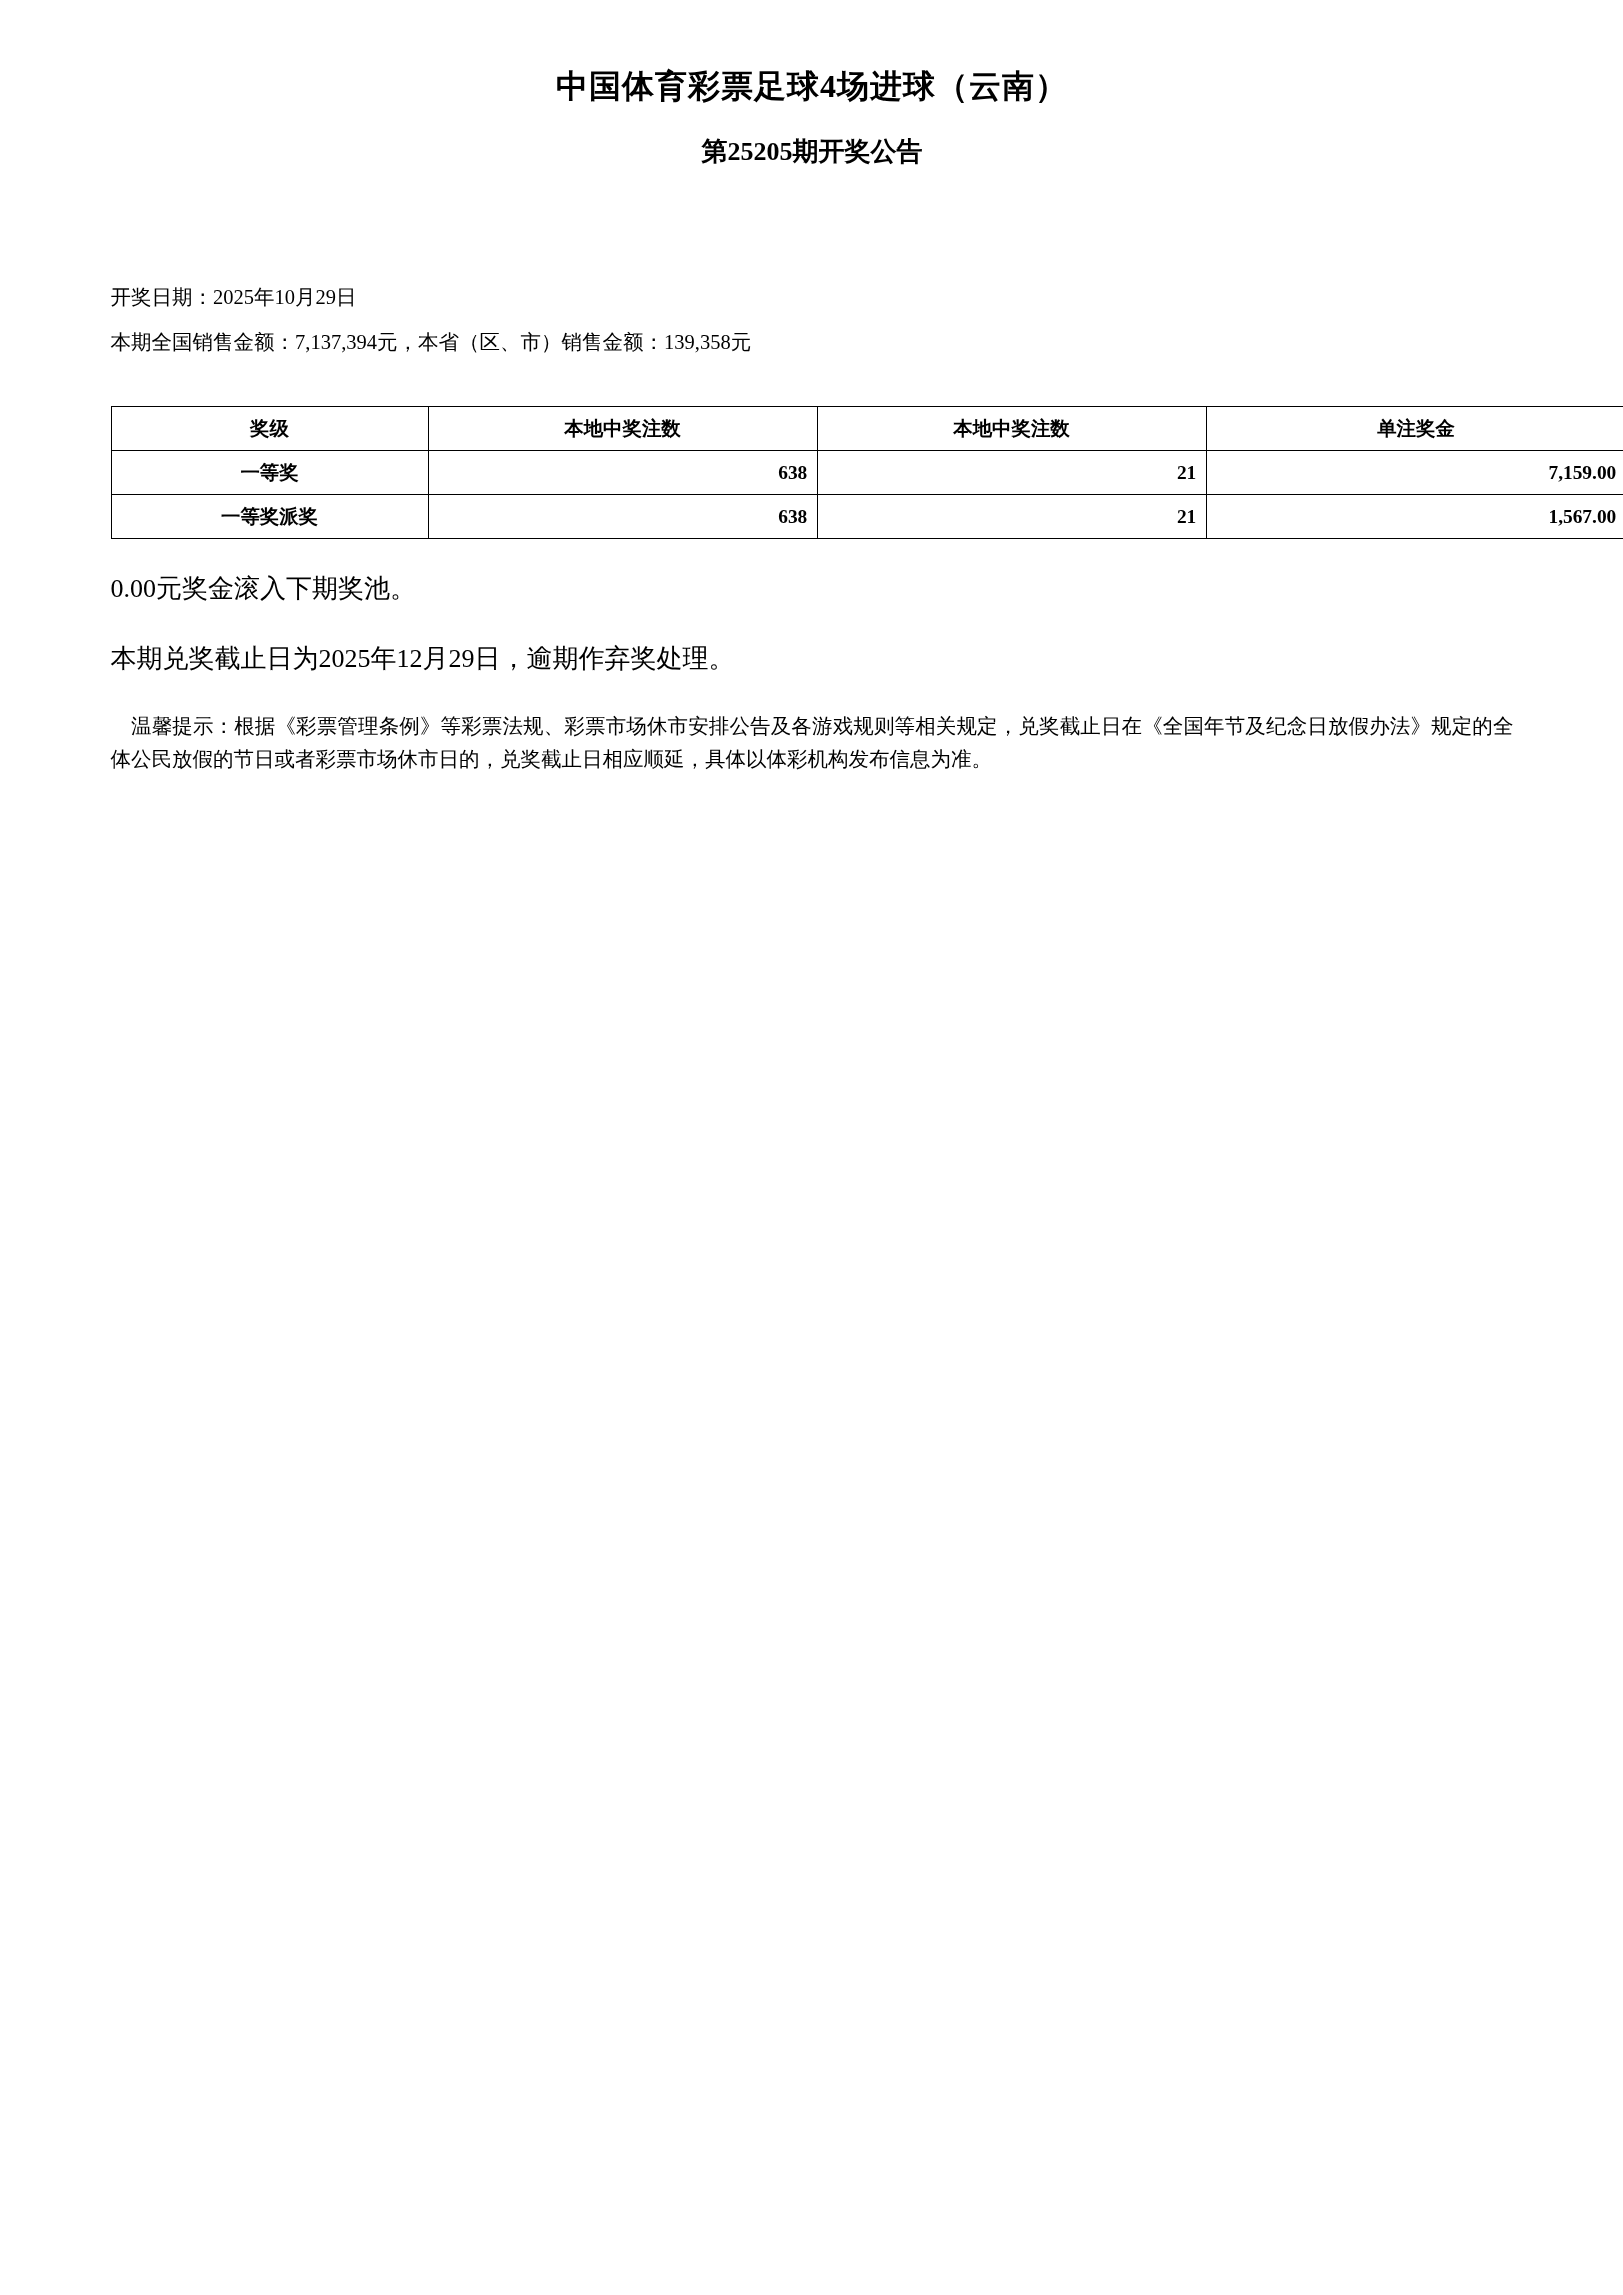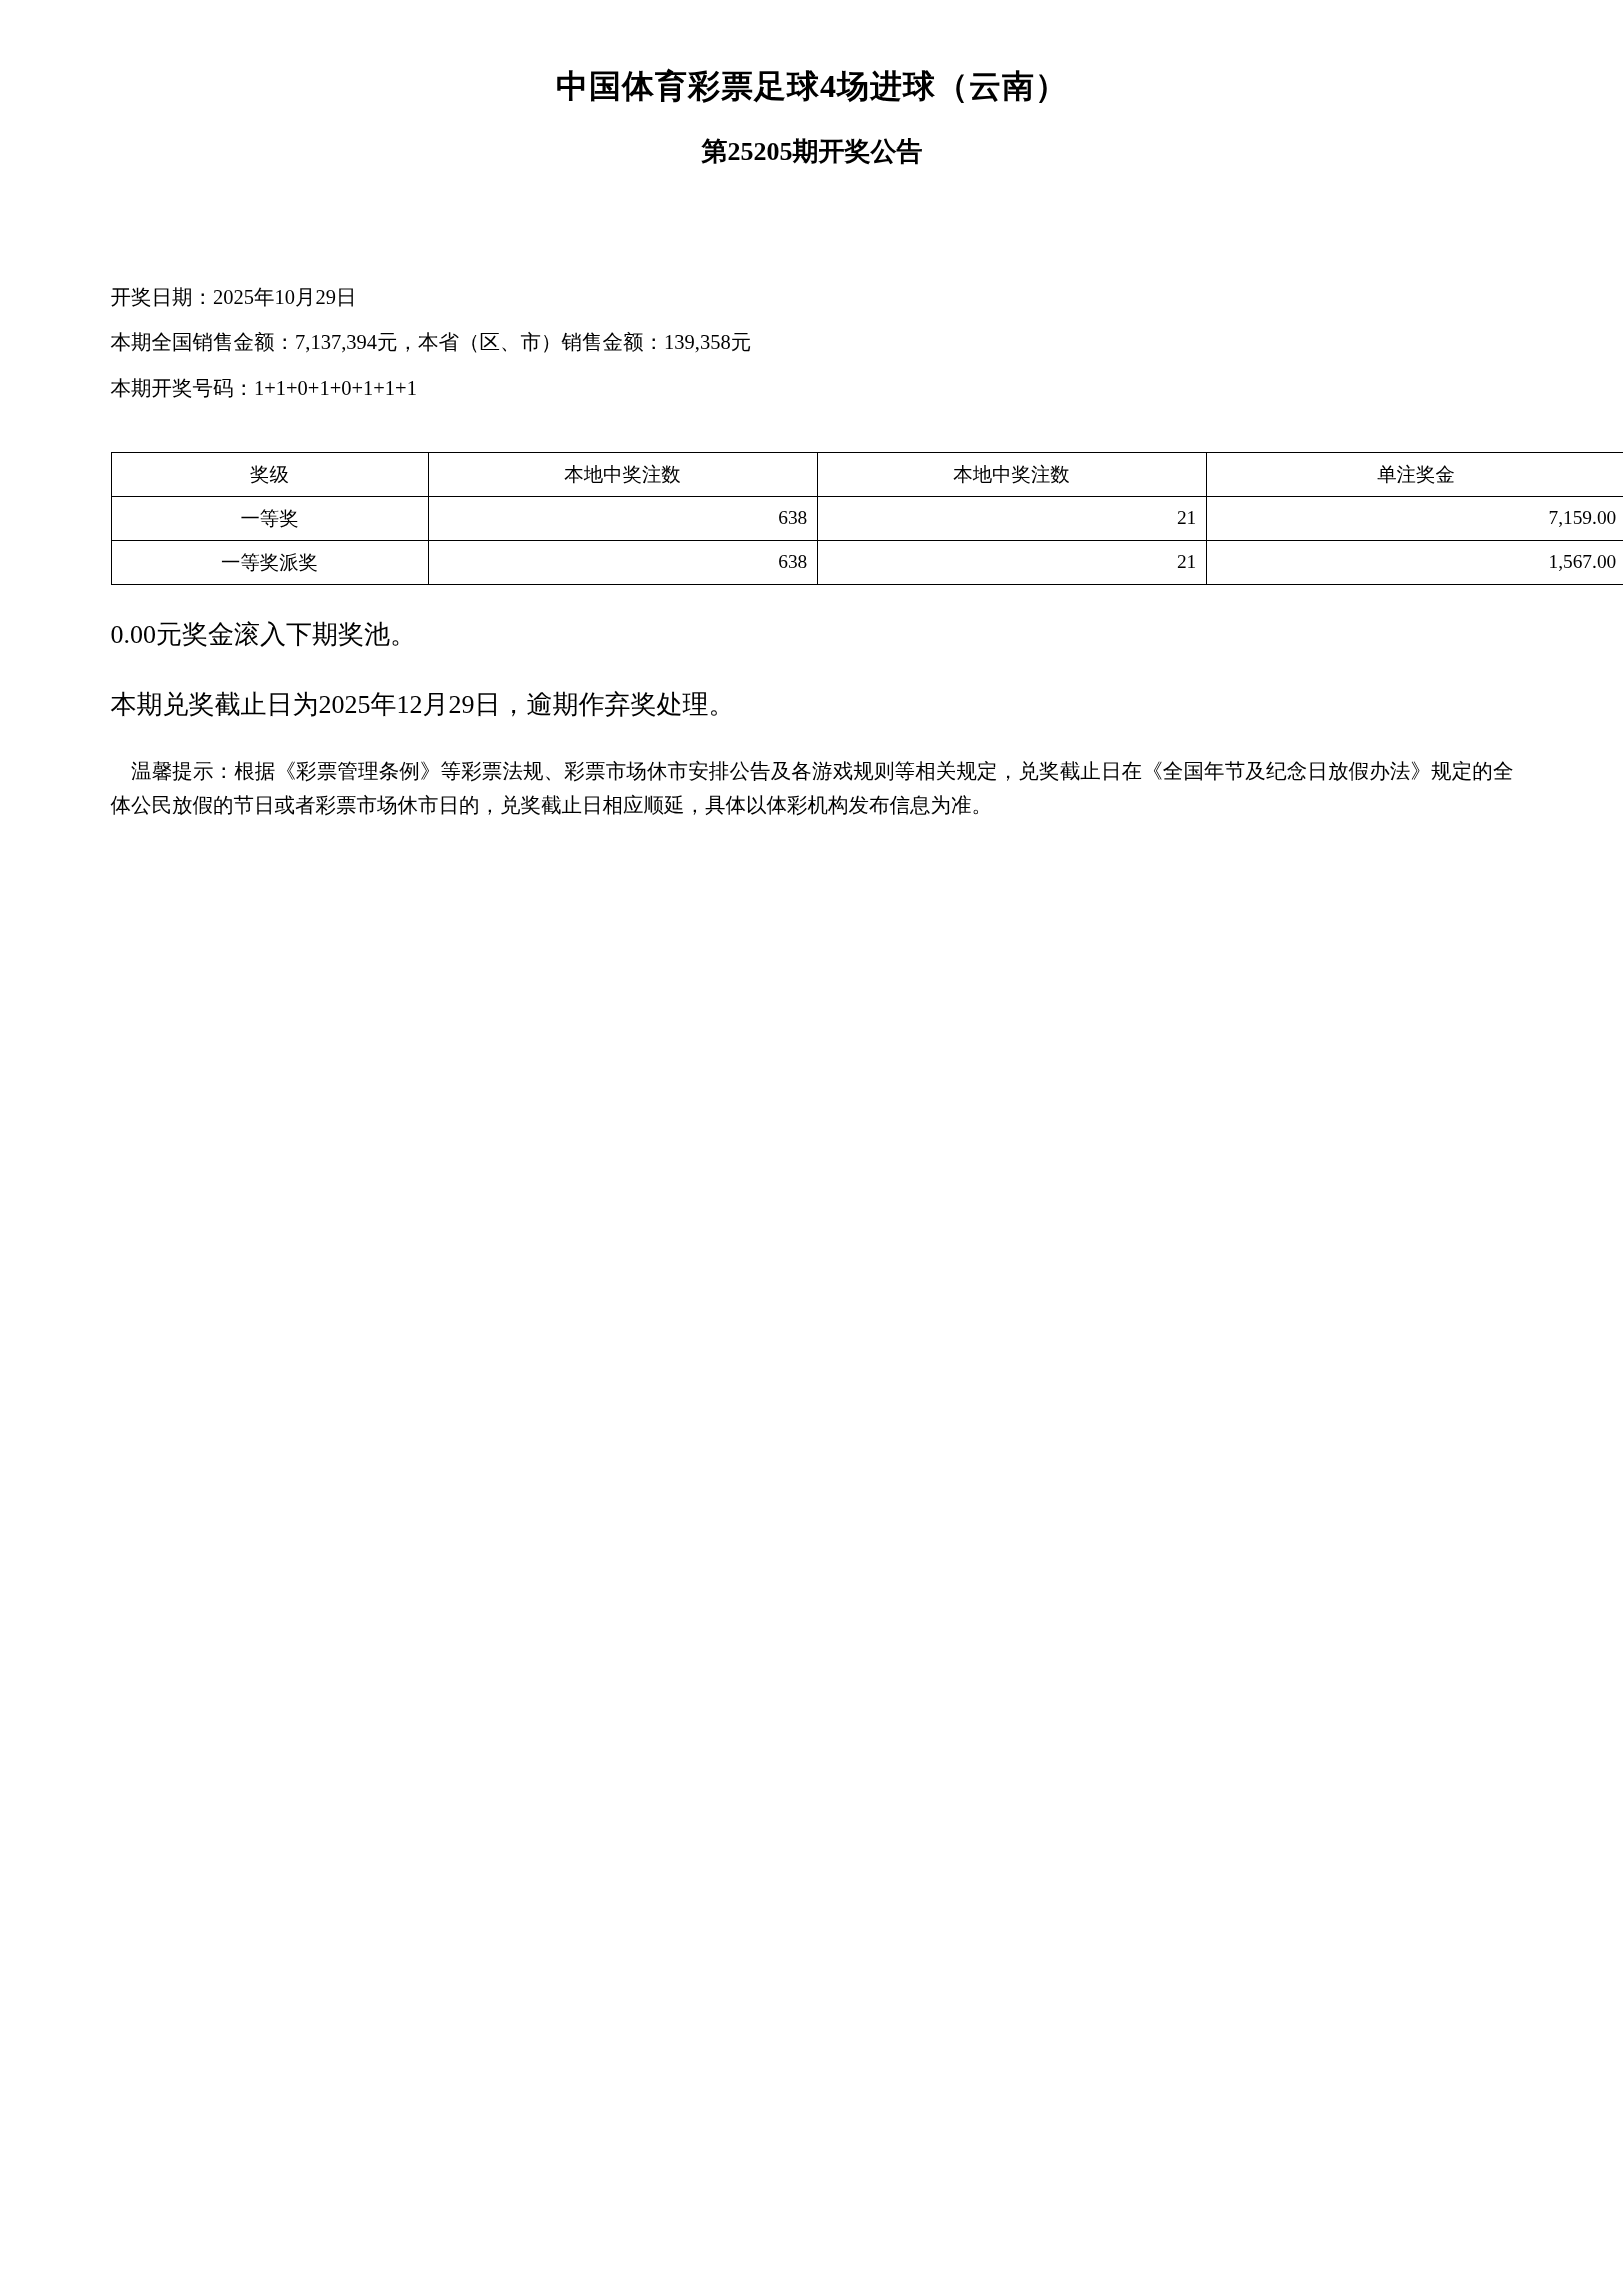--- a/index.html
+++ b/index.html
@@ -60,21 +60,21 @@
     border-collapse: collapse;
     width: 1515px;
     table-layout: fixed;
     font-size: 19.4px;
   }
   table.prize th, table.prize td {
     border: 1px solid #000000;
     height: 44px;
     padding: 0 9.2px;
     box-sizing: border-box;
-    font-weight: normal;
+    font-weight: bold;
   }
   table.prize th {
     text-align: center;
   }
   table.prize td.grade {
     text-align: center;
   }
   table.prize td.num {
     text-align: right;
   }
@@ -104,21 +104,20 @@
 
 <div class="page">
 
   <div class="title">中国体育彩票足球4场进球（云南）</div>
   <div class="subtitle">第25205期开奖公告</div>
 
   <div class="body-block">
 
     <div class="para first">开奖日期：2025年10月29日</div>
     <div class="para">本期全国销售金额：7,137,394元，本省（区、市）销售金额：139,358元</div>
-    <div class="para">本期开奖号码：1+1+0+1+0+1+1+1</div>
 
     <div class="table-wrap">
       <table class="prize">
         <colgroup>
           <col class="c1">
             <col class="c2">
             <col class="c3">
             <col class="c4">
         </colgroup>
         <thead>

